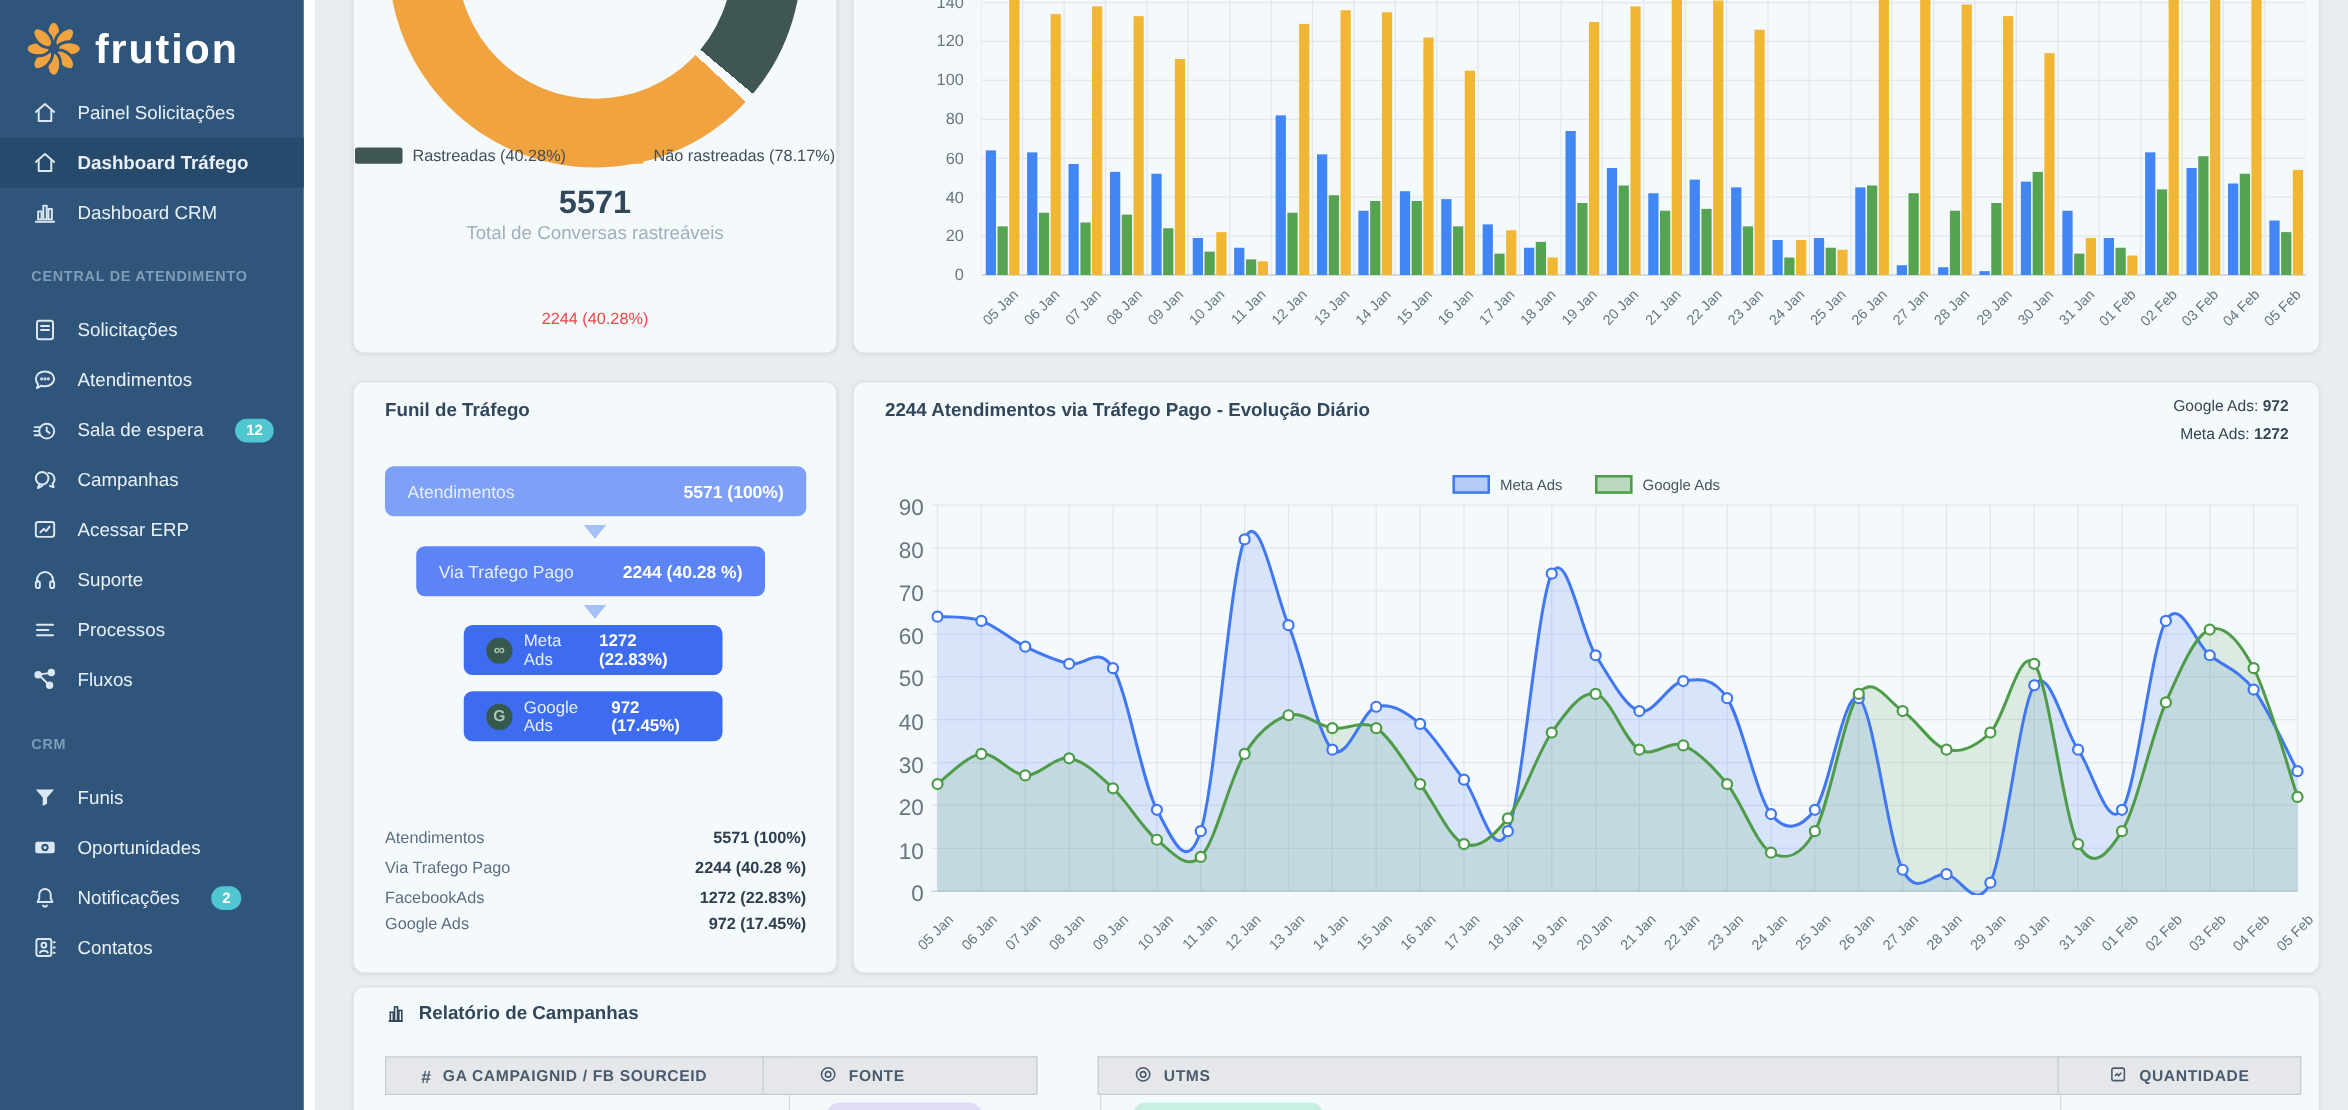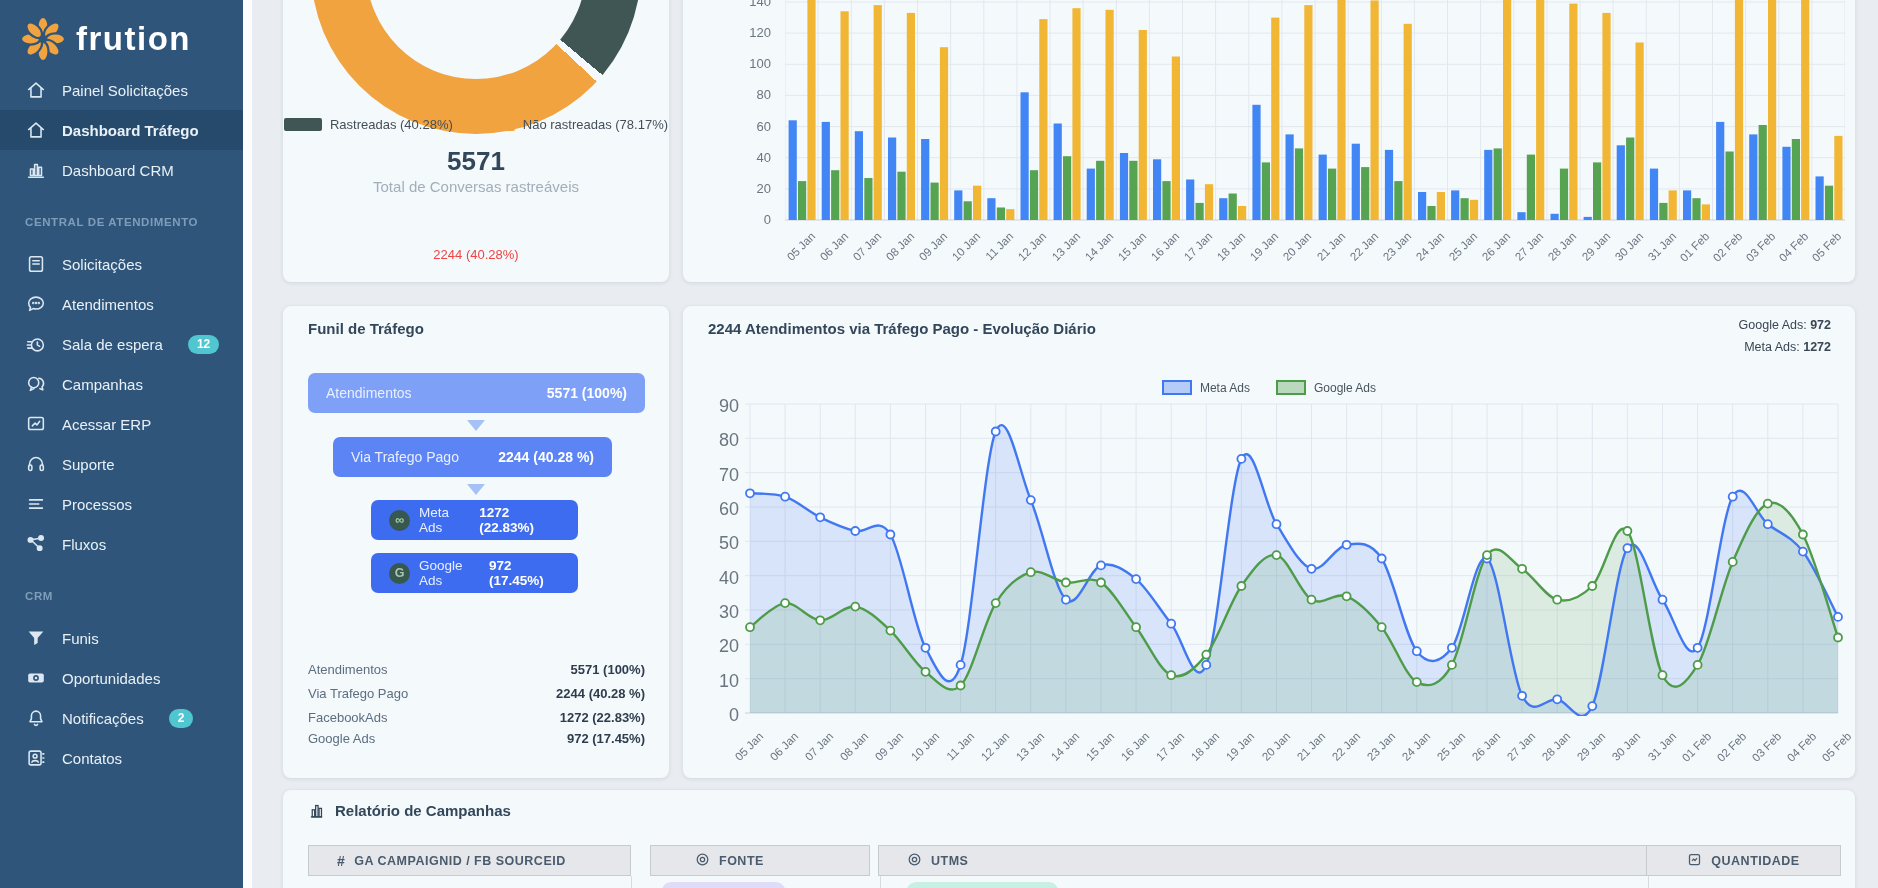--- a/index.html
+++ b/index.html
@@ -675,21 +675,21 @@
             <rect x="10.8" y="5" width="3.4" height="16"></rect>
             <rect x="15.6" y="9" width="3.4" height="12"></rect>
         </svg>
         <span>Relatório de Campanhas</span>
       </div>
       <div id="thead">
           <div class="th" style="left: 25px; width: 323px;">
             <span class="th-ico"><b class="th-hash">#</b></span>
             <span>GA CAMPAIGNID / FB SOURCEID</span>
           </div>
-          <div class="th" style="left: 367px; width: 220px; padding-left: 44px;">
+          <div class="th" style="left: 327px; width: 220px; padding-left: 44px;">
             <span class="th-ico"><svg width="15" height="15" viewBox="0 0 24 24" fill="none" stroke="#4A5B6E" stroke-width="2">
                 <circle cx="12" cy="12" r="8.5"></circle>
                 <circle cx="12" cy="12" r="3.5"></circle>
               </svg></span>
             <span>FONTE</span>
           </div>
           <div class="th" style="left: 595px; width: 769px;">
             <span class="th-ico"><svg width="15" height="15" viewBox="0 0 24 24" fill="none" stroke="#4A5B6E" stroke-width="2">
                 <circle cx="12" cy="12" r="8.5"></circle>
                 <circle cx="12" cy="12" r="3.5"></circle>

